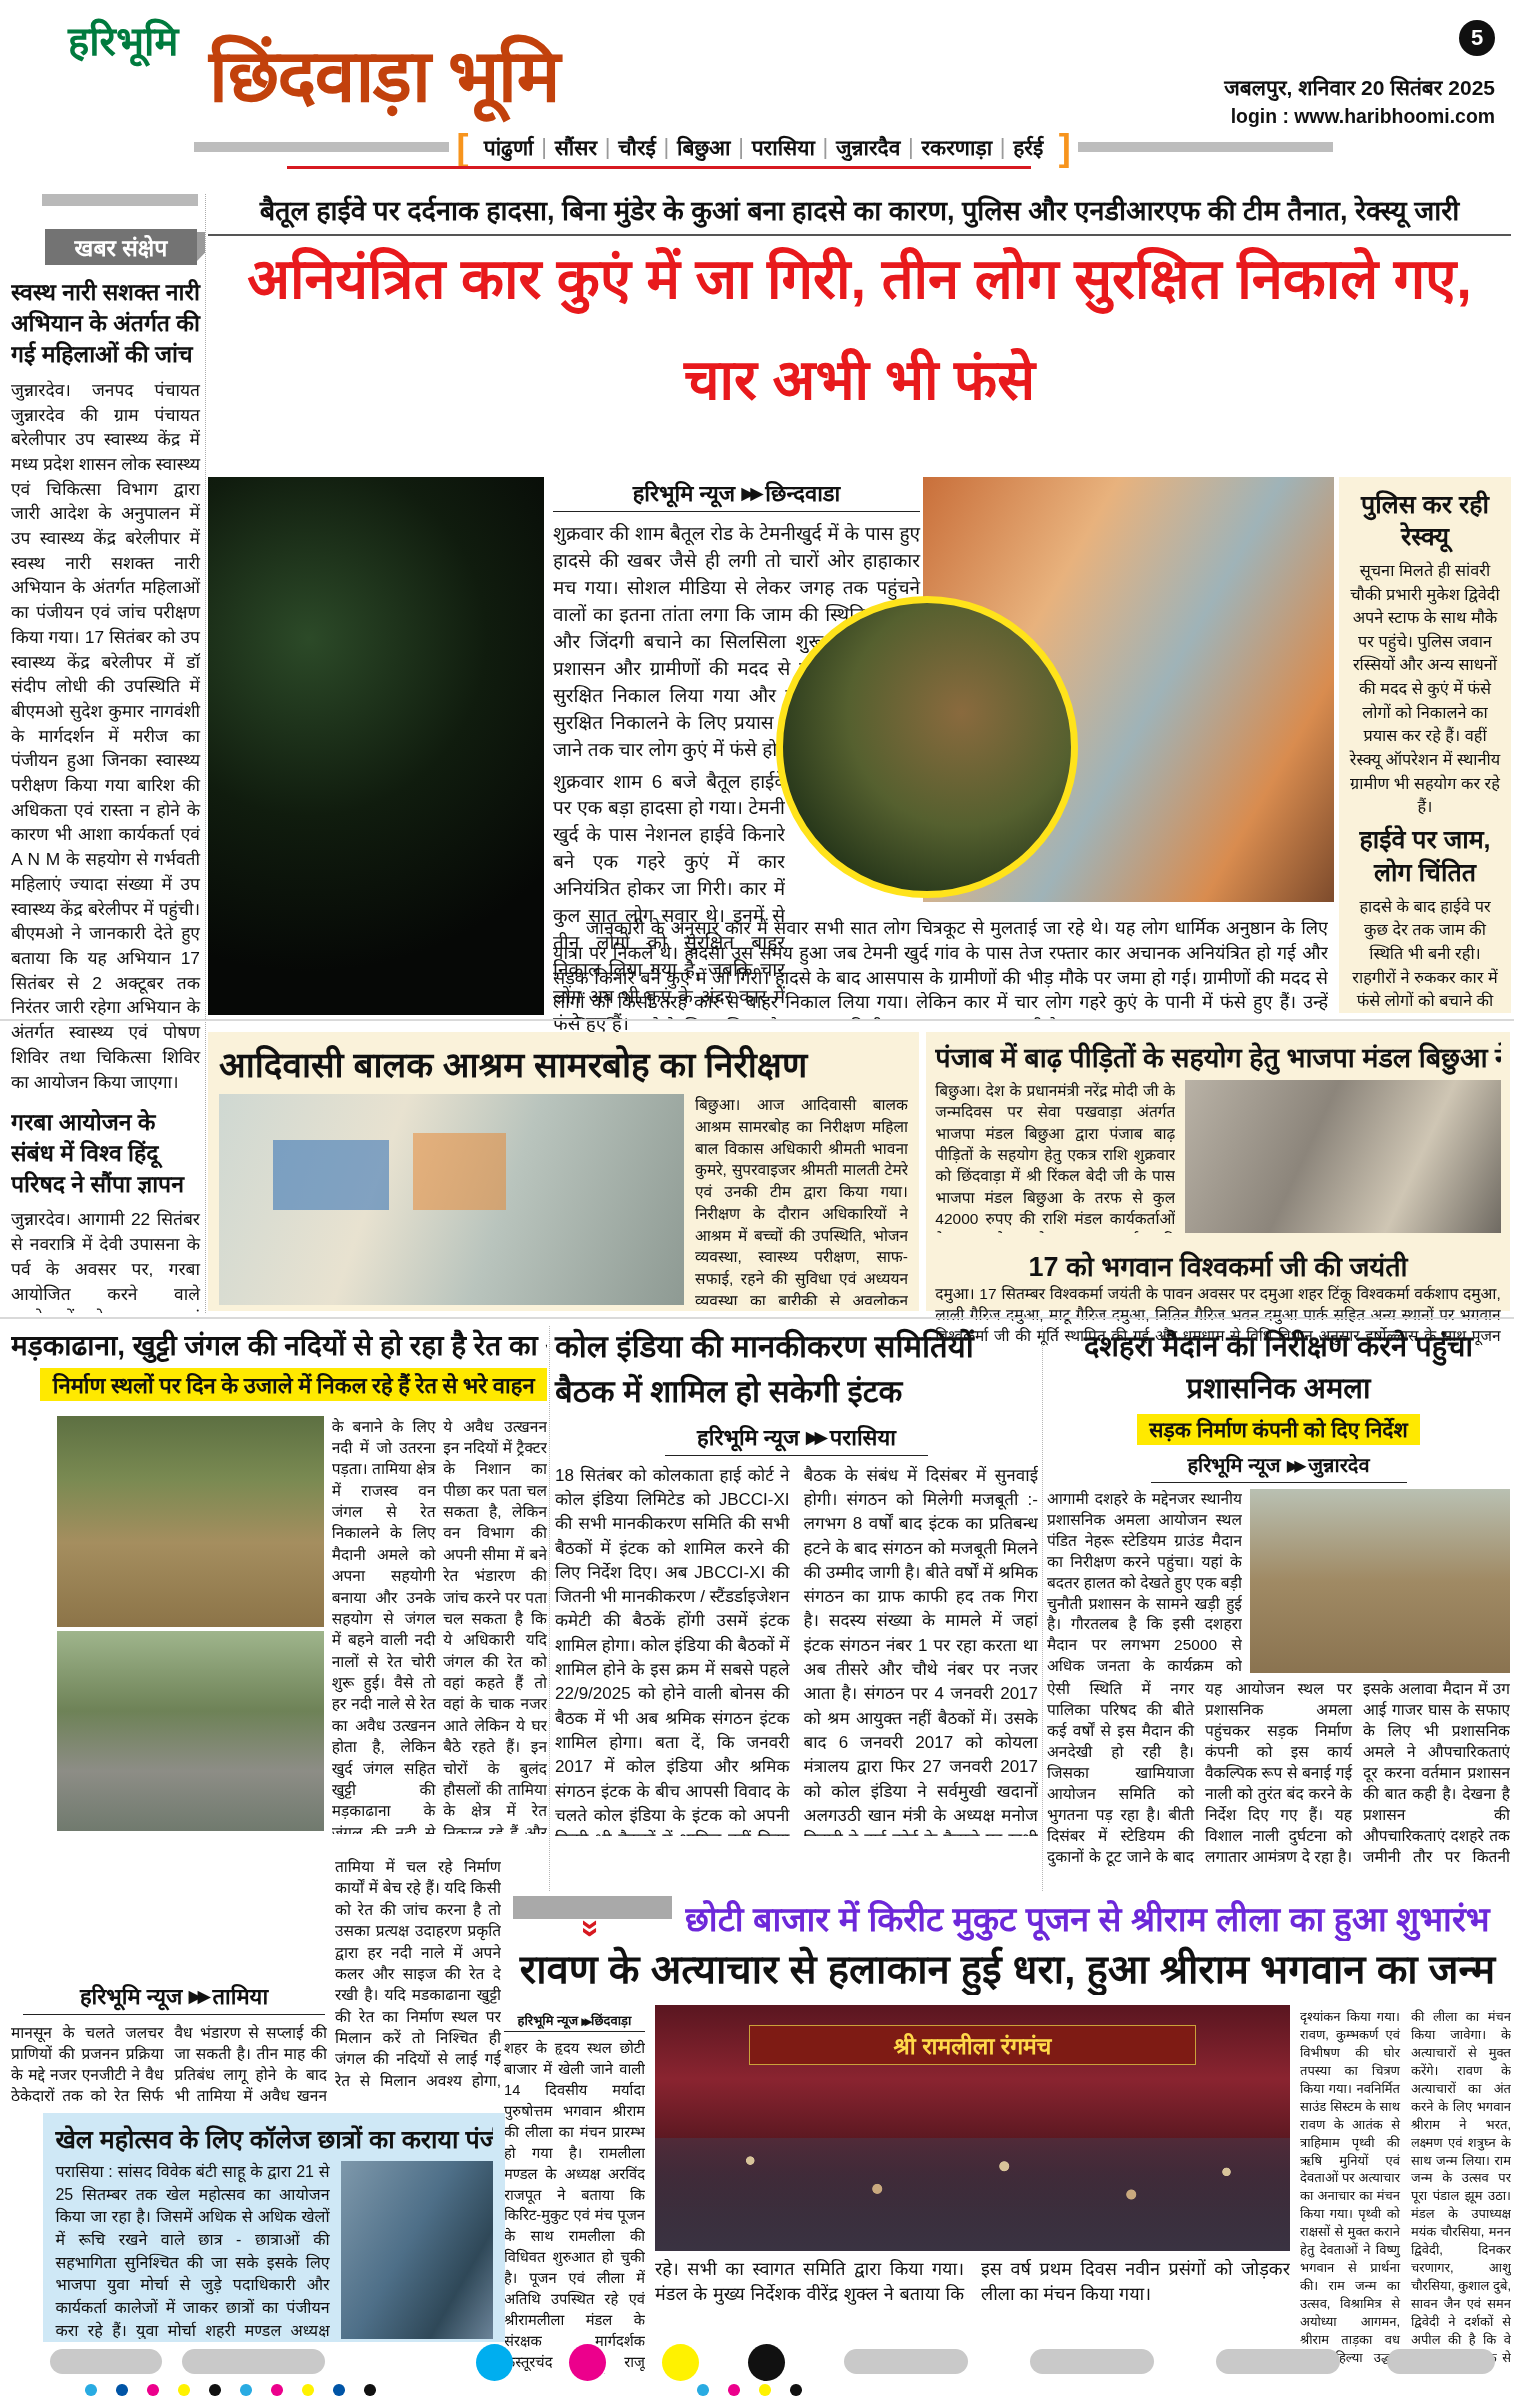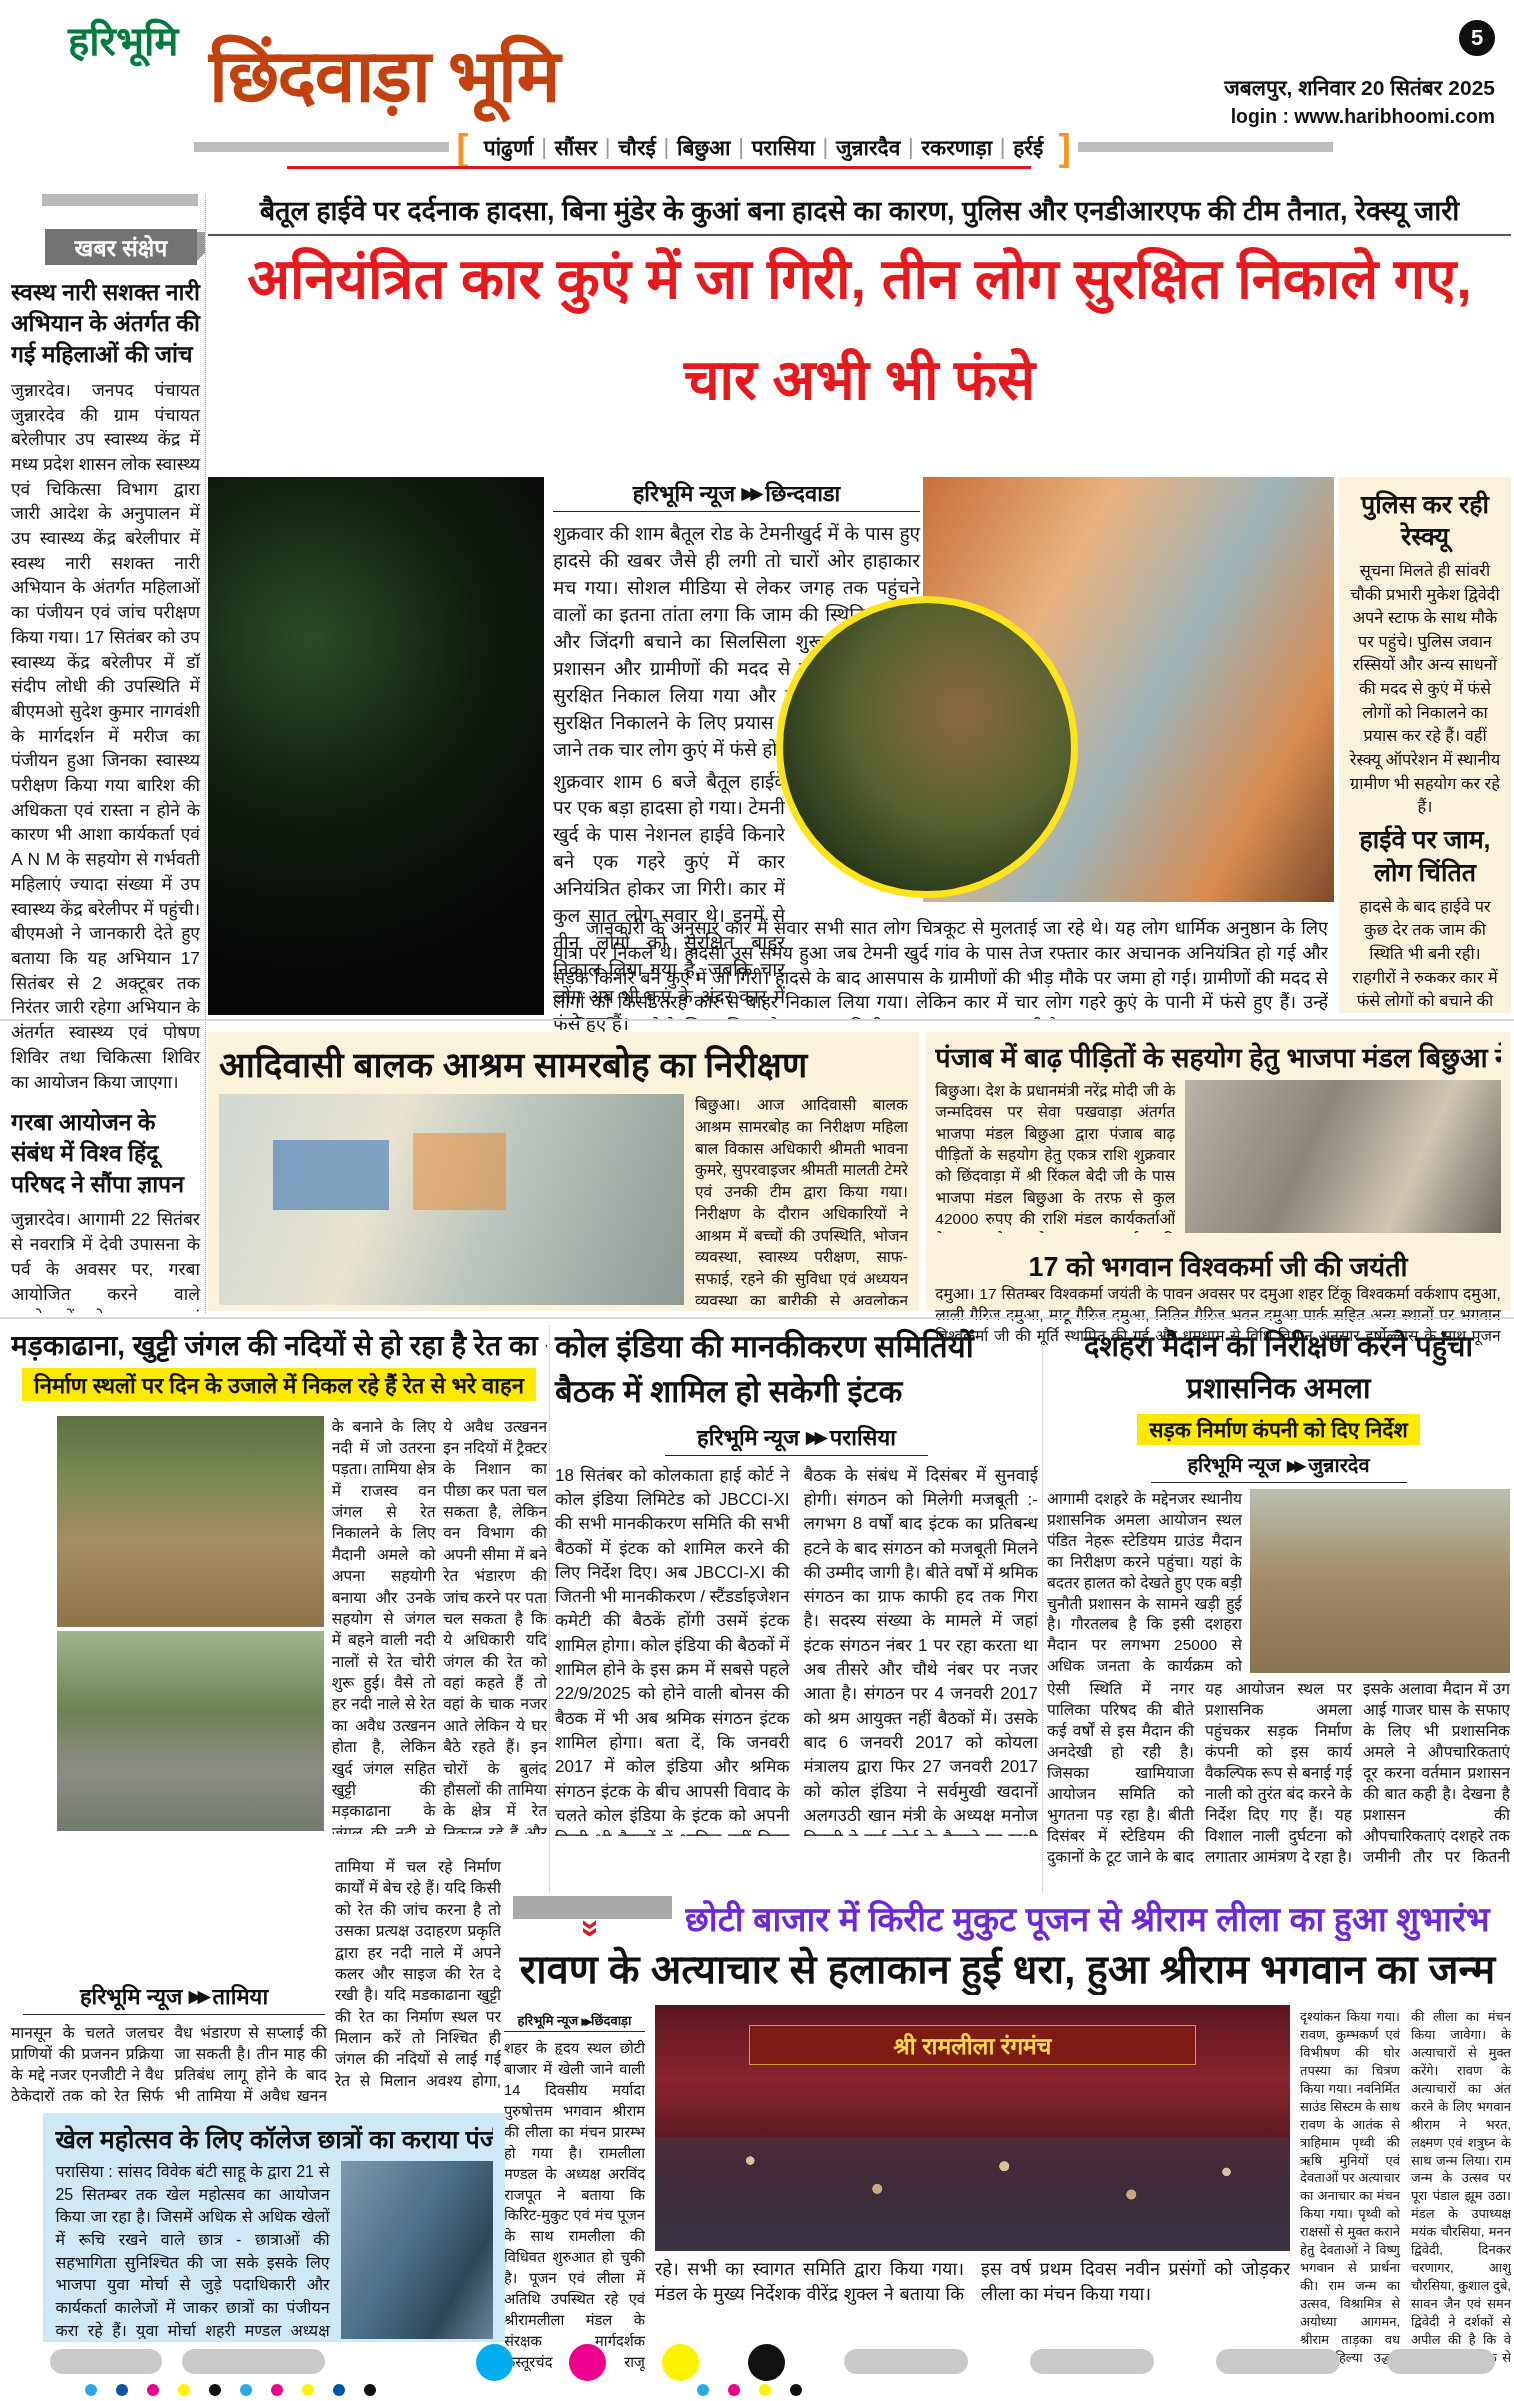--- a/index.html
+++ b/index.html
@@ -228,21 +228,21 @@
       <div class="photo" id="ph-bjp" style="position:relative;"></div>
     </div>
     <div id="vish-h">17 को भगवान विश्वकर्मा जी की जयंती</div>
     <div id="vish-b" class="just">दमुआ। 17 सितम्बर विश्वकर्मा जयंती के पावन अवसर पर दमुआ शहर टिंकू विश्वकर्मा वर्कशाप दमुआ, लाली गैरिज दमुआ, माटू गैरिज दमुआ, नितिन गैरिज भवन दमुआ पार्क सहित अन्य स्थानों पर भगवान विश्वकर्मा जी की मूर्ति स्थापित की गई और धूमधाम से विधि विधान अनुसार हर्षोल्लास के साथ पूजन पाठ हनुष्ठान अराधना हवन पूर्णाहूति आरती भी की गई तत्पश्चात इस अवसर पर भण्डारा प्रसादी का कार्यक्रम भी आयोजित किया गया था जहां भारी संख्या में भक्त श्रद्धालुओं ने प्रसादी ग्रहण कर पुण्य लाभ अर्जित किया गया।</div>
   </div>
 
   <div class="abs band-rule2"></div>
 
   <div class="abs" id="sand">
     <h2>मड़काढाना, खुट्टी जंगल की नदियों से हो रहा है रेत का अवैध उत्खनन</h2>
-    <div style="text-align:center;margin-top:4.6px;">
+    <div style="text-align:right;margin-top:4.6px;font-family:Liberation Serif, serif;">
       <span class="yellow-sub">निर्माण स्थलों पर दिन के उजाले में निकल रहे हैं रेत से भरे वाहन</span>
     </div>
     <div class="sand-row">
       <div class="sand-photos">
         <div class="photo" id="ph-sand1" style="position:relative;"></div>
         <div class="photo" id="ph-sand2" style="position:relative;"></div>
       </div>
       <div class="sand-col just">के बनाने के लिए नदी में जो उतरना पड़ता। तामिया क्षेत्र में राजस्व वन जंगल से रेत निकालने के लिए मैदानी अमले को अपना सहयोगी बनाया और उनके सहयोग से जंगल में बहने वाली नदी नालों से रेत चोरी शुरू हुई। वैसे तो हर नदी नाले से रेत का अवैध उत्खनन होता है, लेकिन खुर्द जंगल सहित खुट्टी की मड़काढाना के जंगल की नदी से रेत का अवैध उत्खनन वन कर्मियों की मिली भगत से हो रहा है।</div>
       <div class="sand-col just">ये अवैध उत्खनन इन नदियों में ट्रैक्टर के निशान का पीछा कर पता चल सकता है, लेकिन वन विभाग की अपनी सीमा में बने रेत भंडारण की जांच करने पर पता चल सकता है कि ये अधिकारी यदि जंगल की रेत को वहां कहते हैं तो वहां के चाक नजर आते लेकिन ये घर बैठे रहते हैं। इन चोरों के बुलंद हौसलों की तामिया के क्षेत्र में रेत निकाल रहे हैं और तामिया में चल रहे निर्माण कार्यों में बेच रहे हैं।</div>
     </div>

